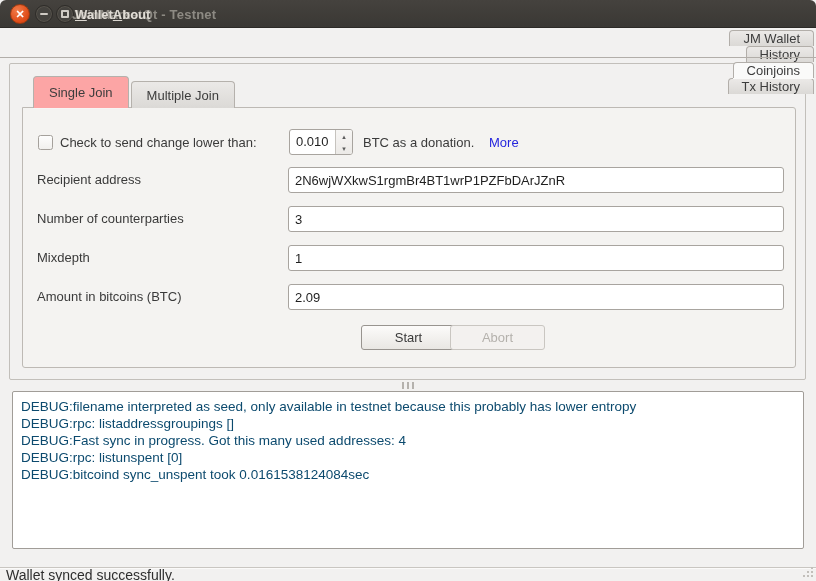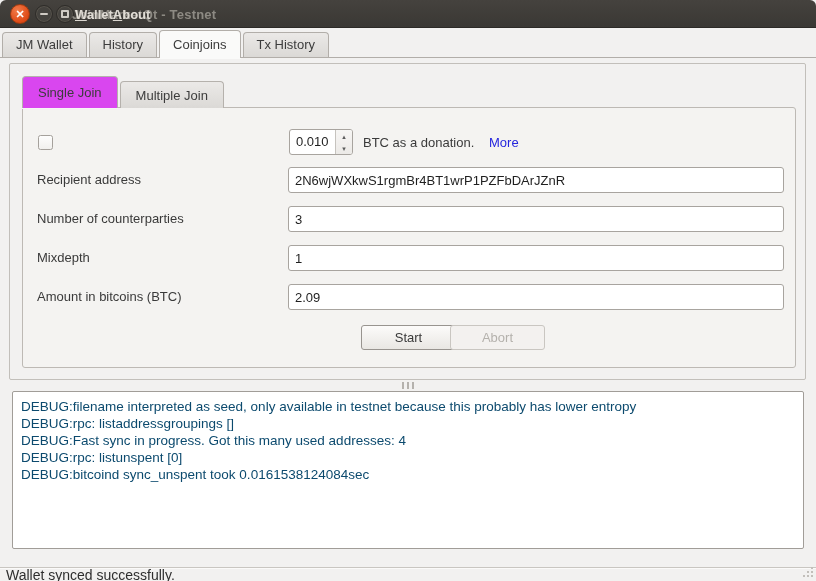--- a/index.html
+++ b/index.html
@@ -46,21 +46,21 @@
   .menus { position:absolute; left:75px; top:7px; display:flex; }
   .menu-label {
     display:inline-block; font-size:13px; font-weight:bold;
     color:rgba(233,229,221,0.92); white-space:nowrap;
   }
   .menu-label::first-letter { text-decoration: underline; }
 
   
   .tabbar {
     position:absolute; top:30px; left:0; width:816px; height:28px;
-    display:flex; align-items:center; padding-left:2px;
+    display:flex; align-items:flex-end; padding-left:2px;flex-direction:column;
   }
   .tab-baseline { position:absolute; left:0; bottom:0; width:100%; height:1px; background:#b2aea9; z-index:2; }
   .tab {
     position:relative; z-index:1;
     display:flex; align-items:center; justify-content:center;
     height:25px; padding:0 13px; margin-right:2px;
     background: linear-gradient(#ebe9e7, #dbd9d6);
     border:1px solid #b2aea9; border-bottom:none;
     border-radius:4px 4px 0 0;
     font-size:13px; color:#3c3c3c; white-space:nowrap; cursor:default;
@@ -82,21 +82,21 @@
   }
   .cj-tab {
     position:relative; z-index:1;
     display:flex; align-items:center; justify-content:center;
     height:27px; padding:0 15px; margin-right:2px;
     background: linear-gradient(#ebe9e7, #dbd9d6);
     border:1px solid #b5b1ac; border-bottom:none;
     border-radius:4px 4px 0 0;
     font-size:13px; color:#3c3c3c; white-space:nowrap; cursor:default;
   }
-  .cj-tab.active { z-index:3; height:32px; background:#d946ef; box-shadow:0 1px 0 #f7f6f5; }
+  .cj-tab.active { z-index:3; height:32px; background:#fca5a5; box-shadow:0 1px 0 #f7f6f5;margin-left:11px; }
   .cj-pane {
     position:absolute; left:22px; top:107px; width:774px; height:261px;
     background:#f4f3f1;
     border:1px solid #bdb9b4; border-radius:0 3px 3px 3px;
     z-index:1;
   }
 
   
   .checkbox {
     position:absolute; left:15px; top:27px; width:15px; height:15px;
@@ -204,20 +204,21 @@
   <div class="group-frame"></div>
 
   <div class="cj-tabbar">
     <div class="cj-tab active">Single Join</div>
     <div class="cj-tab">Multiple Join</div>
   </div>
 
   <div class="cj-pane">
 
     <div class="checkbox"></div>
+    <div class="cb-label">Check to send change lower than:</div>
 
     <div class="spinbox">
       <span class="spin-value">0.010</span>
       <div class="spin-buttons">
         <div class="spin-btn">
             <span>▴</span>
           </div>
         <div class="spin-btn">
             <span>▾</span>
           </div>

